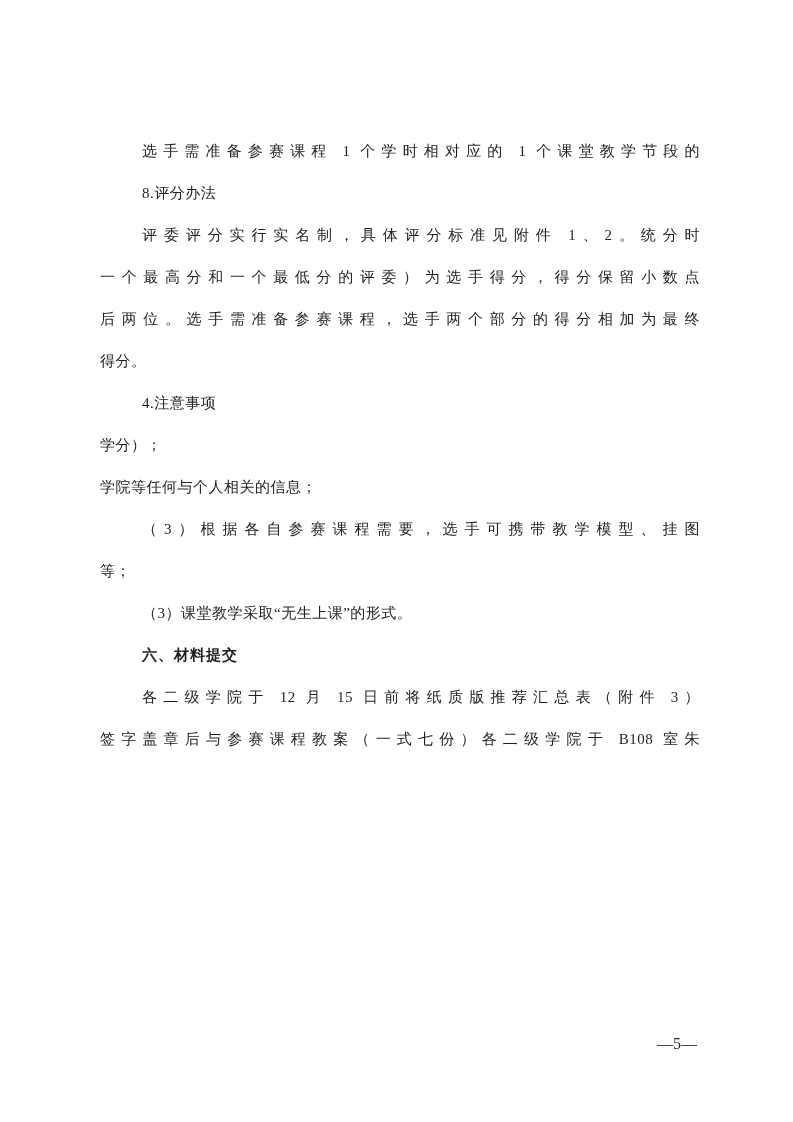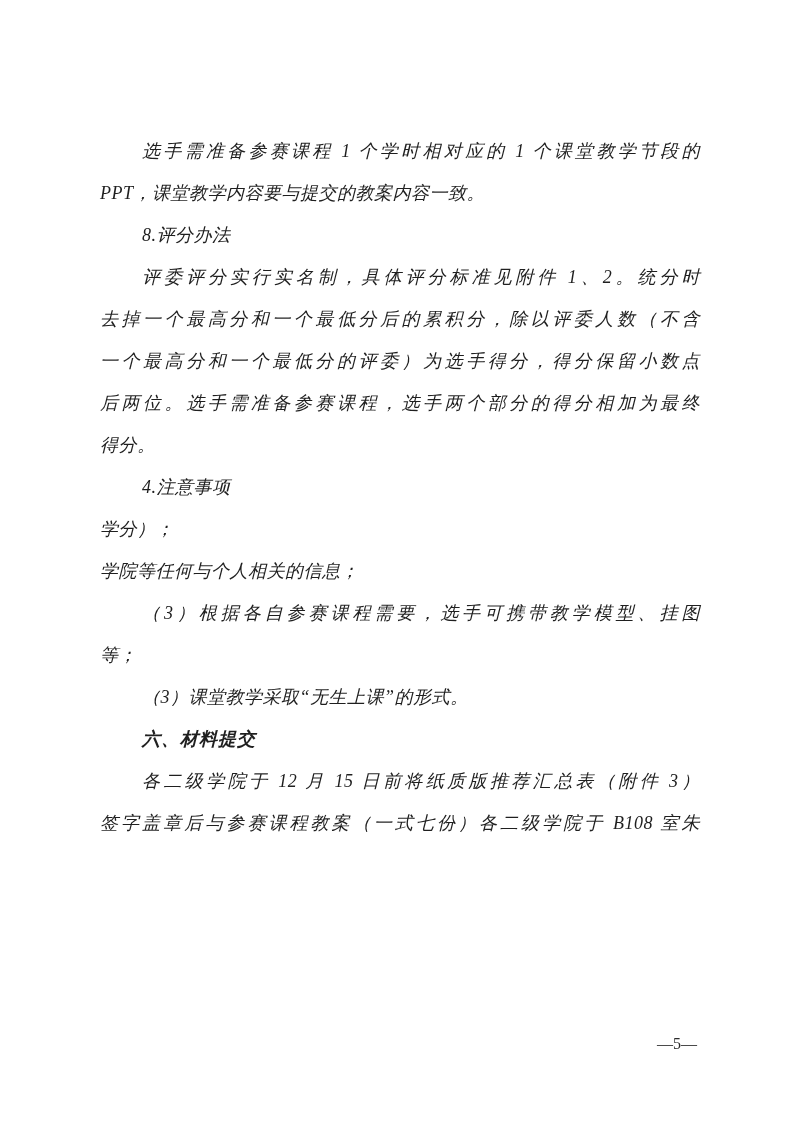--- a/index.html
+++ b/index.html
@@ -17,26 +17,25 @@
     color: #1f1f1f;
     overflow: hidden;
   }
   .content {
     position: absolute;
     left: 100px;
     top: 130px;
     width: 600px;
   }
   .line {
-    font-size: 18px;
+    font-size: 15px;
     line-height: 42px;
     text-align: left;
     white-space: normal;
     letter-spacing: 0.5px;
-    font-style: italic;
   }
   .line.fill {
     text-align: justify;
     text-align-last: justify;
   }
   .line.indent {
     text-indent: 42px;
   }
   .line.bold {
     font-weight: bold;
@@ -50,24 +49,22 @@
     line-height: 24px;
     color: #2a2a2a;
   }
 </style>
 </head>
 <body>
 
 <div class="page">
   <div class="content">
     <div class="line indent fill">选手需准备参赛课程 1 个学时相对应的 1 个课堂教学节段的</div>
-    <div class="line">PPT，课堂教学内容要与提交的教案内容一致。</div>
     <div class="line indent">8.评分办法</div>
     <div class="line indent fill">评委评分实行实名制，具体评分标准见附件 1、2。统分时</div>
-    <div class="line fill">去掉一个最高分和一个最低分后的累积分，除以评委人数（不含</div>
     <div class="line fill">一个最高分和一个最低分的评委）为选手得分，得分保留小数点</div>
     <div class="line fill">后两位。选手需准备参赛课程，选手两个部分的得分相加为最终</div>
     <div class="line">得分。</div>
     <div class="line indent">4.注意事项</div>
     <div class="line">学分）；</div>
     <div class="line">学院等任何与个人相关的信息；</div>
     <div class="line indent fill">（3）根据各自参赛课程需要，选手可携带教学模型、挂图</div>
     <div class="line">等；</div>
     <div class="line indent">（3）课堂教学采取“无生上课”的形式。</div>
     <div class="line indent bold">六、材料提交</div>

